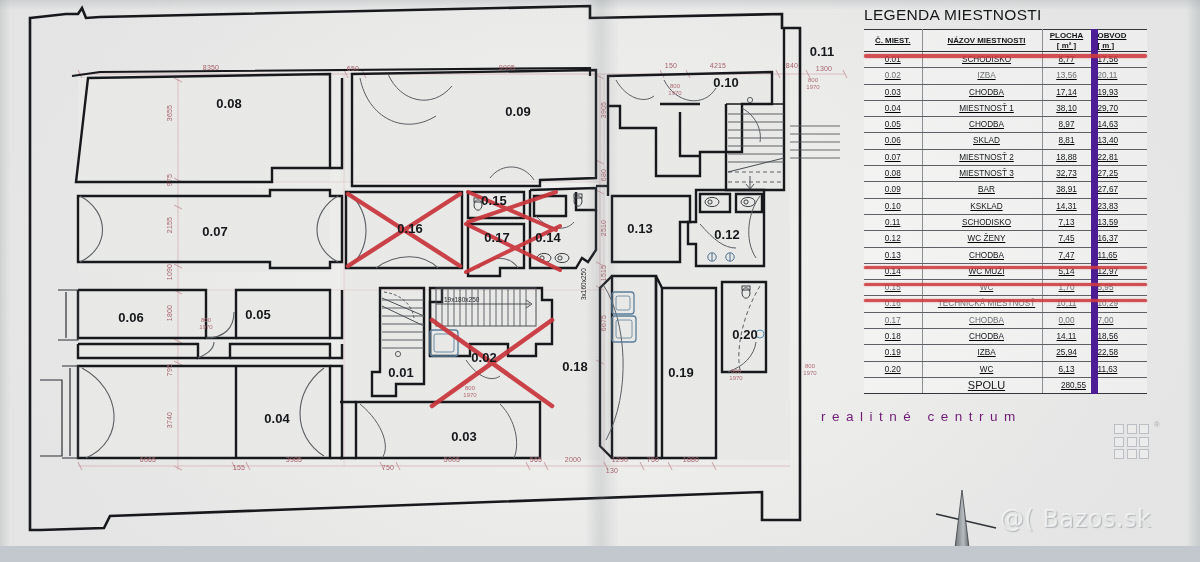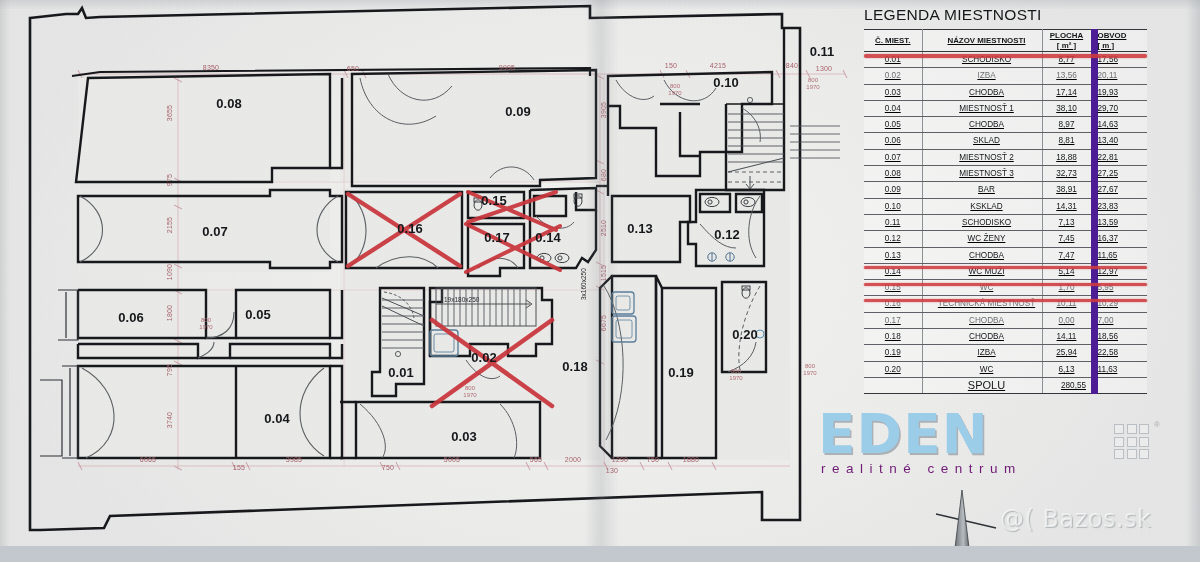--- a/index.html
+++ b/index.html
@@ -705,21 +705,20 @@
     </table>
     <div id="strikes">
         <div class="strike-ov" style="top: 50.4453px;"></div>
         <div class="strike-ov" style="top: 262.305px;"></div>
         <div class="strike-ov" style="top: 278.602px;"></div>
         <div class="strike-ov" style="top: 294.898px;"></div>
       </div>
   </div>
 
   <div id="eden">
-    <div id="eden-word">EDEN</div>
     <div id="eden-sub">realitné centrum</div>
     <div id="eden-grid">
       <i></i>
         <i></i>
         <i></i>
         <i></i>
         <i></i>
         <i></i>
         <i></i>
         <i></i>

